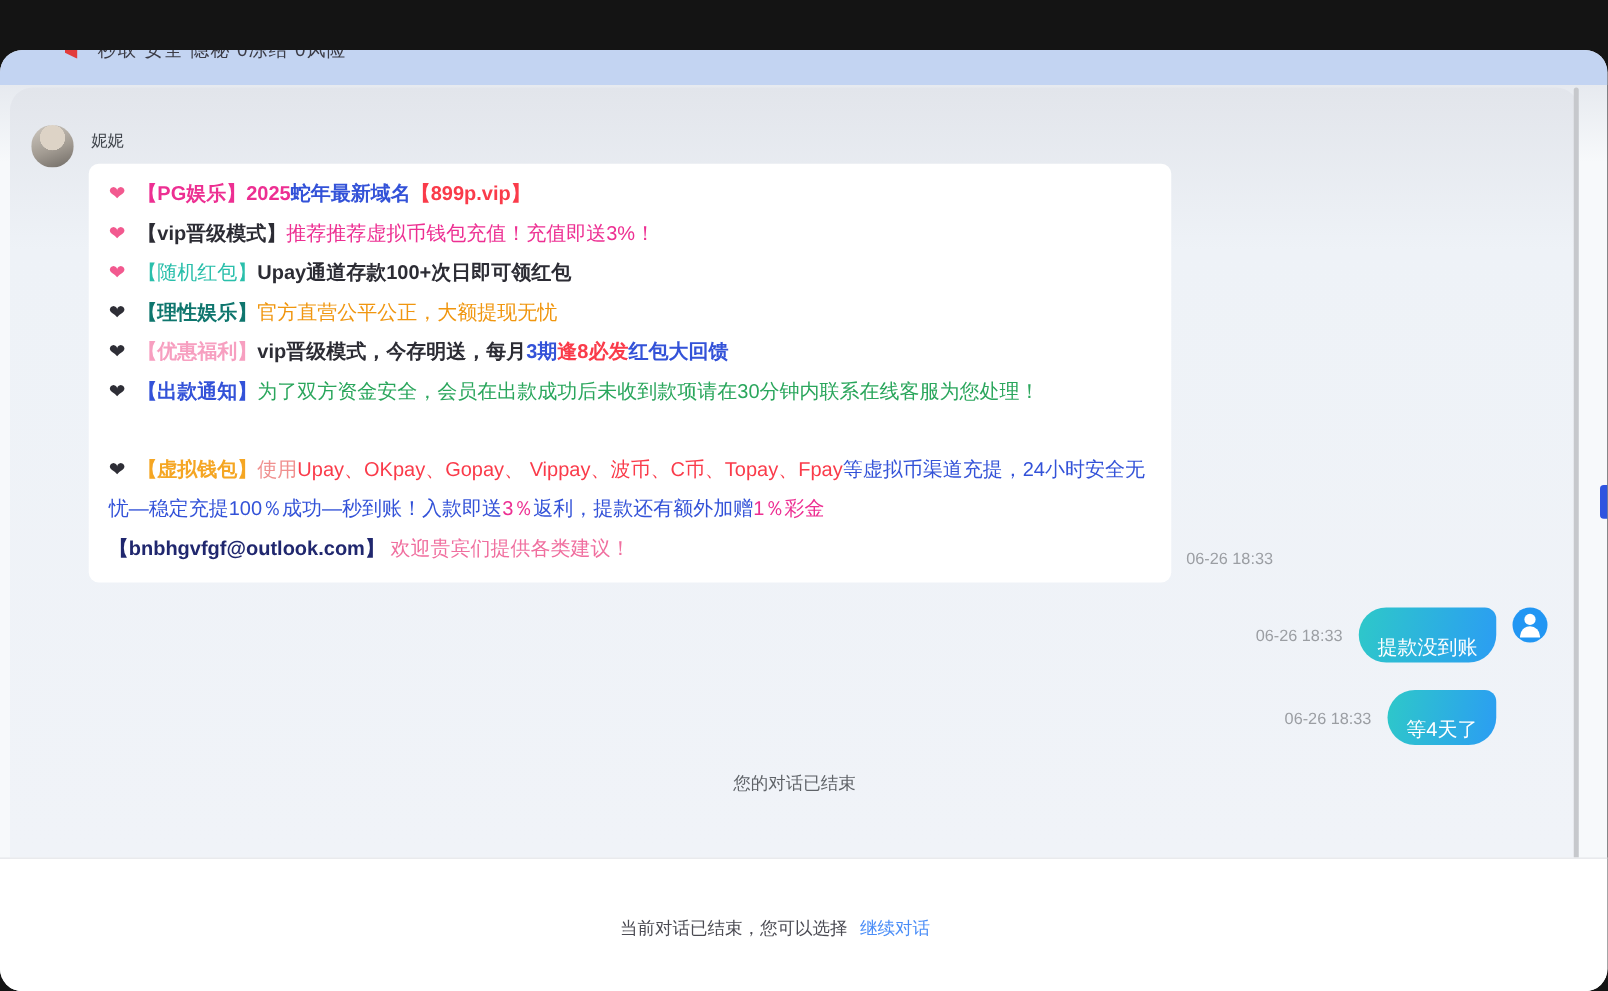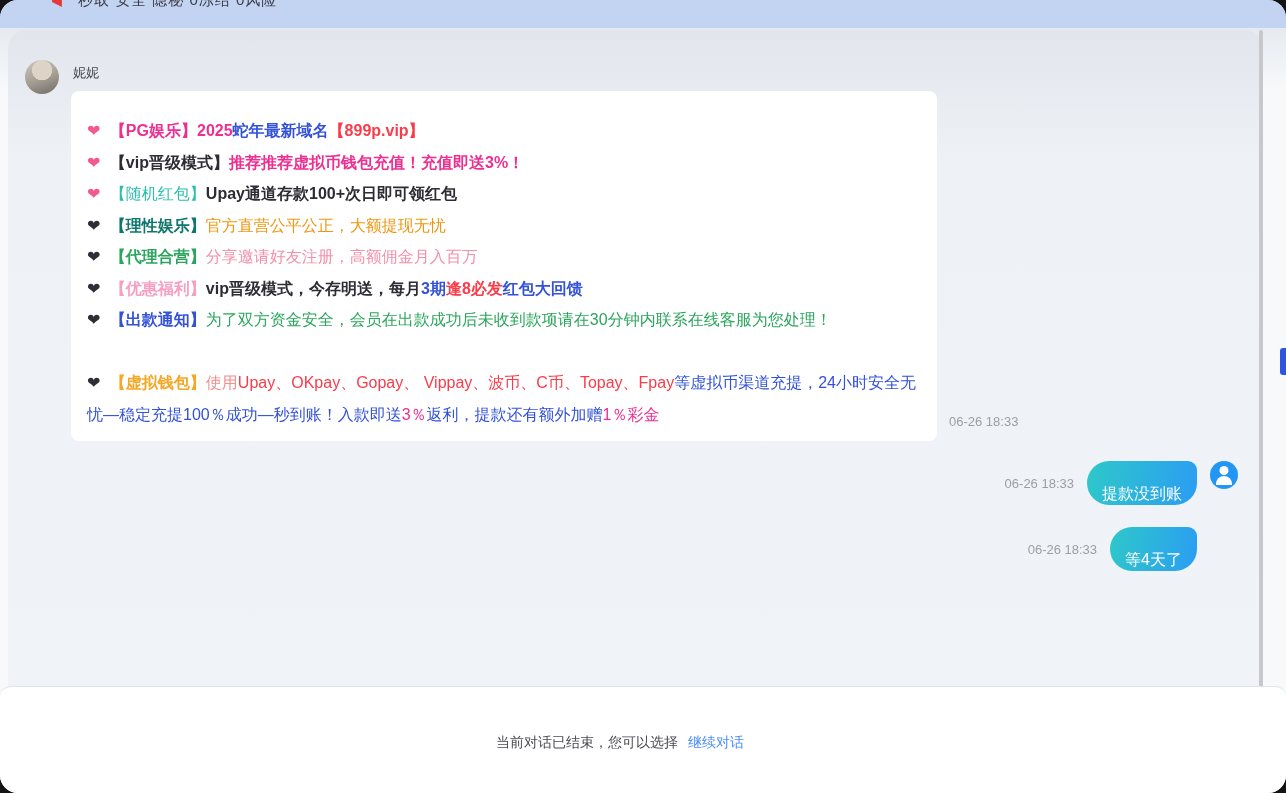--- a/index.html
+++ b/index.html
@@ -1,18 +1,18 @@
 <!DOCTYPE html>
 <html><head>
 <meta charset="utf-8">
 <style>
   * { margin:0; padding:0; box-sizing:border-box; }
   html,body { width:1286px; height:793px; background:#141414; font-family:"Liberation Sans","DejaVu Sans",sans-serif; }
   .window { position:absolute; inset:0; border-radius:18px; overflow:hidden;
-            background:linear-gradient(#dfe3ea, #f7f9fb 90px); }
+            background:linear-gradient(#dfe3ea, #f7f9fb 90px);margin-top:40px; }
 
   
   .topbar { position:absolute; left:0; top:0; right:0; height:28px; background:#c3d4f2; overflow:hidden; }
   .topbar-inner { position:absolute; left:52px; top:-9px; display:flex; align-items:center; gap:8px; }
   .megaphone { width:18px; height:16px; background:#e23b3b; clip-path:polygon(0 40%,55% 10%,55% 90%,0 60%);
                position:relative; flex:0 0 auto; }
   .megaphone::after { content:""; position:absolute; left:56%; top:28%; width:6px; height:7px;
                       border:2px solid #e23b3b; border-left:none; border-radius:0 8px 8px 0; }
   .topbar-text { font-size:15px; color:#3c3c46; white-space:nowrap; letter-spacing:1px; }
 
@@ -26,21 +26,21 @@
                  background:#2f54e0; border-radius:3px 0 0 3px; }
 
   
   .agent-msg { display:flex; gap:12px; padding:28px 0 0 17px; }
   .agent-avatar { width:34px; height:34px; border-radius:50%; flex:0 0 auto; margin-top:2px;
         background:
           radial-gradient(circle at 50% 30%, #ddd3c6 0 34%, rgba(0,0,0,0) 35%),
           linear-gradient(160deg,#cfc9c1 0%, #a39c93 55%, #6f6a64 100%); }
   .agent-col { position:relative; }
   .agent-name { font-size:13px; color:#41464d; margin:6px 0 9px 2px; }
-  .broadcast-card { width:866px; background:#ffffff; border-radius:8px; padding:24px 16px 11px; }
+  .broadcast-card { width:866px; background:#ffffff; border-radius:8px; padding:9px 16px 11px; }
   .bline { font-size:16px; line-height:31.5px; color:#2c2c34; word-break:break-all; }
   .bline.blank { height:31.5px; }
   .bline .heart { margin-right:5px; }
   .agent-time { position:absolute; left:878px; bottom:12px; font-size:13px; color:#9b9ea3; white-space:nowrap; }
 
   
   .user-rows { padding:20px 25px 0 0; }
   .urow { display:flex; justify-content:flex-end; align-items:flex-start; gap:13px; margin-bottom:22px; }
   .urow .time { font-size:13px; color:#9b9ea3; align-self:center; white-space:nowrap; }
   .bubble { height:44px; line-height:44px; padding:11px 15px; font-size:16px; color:#ffffff;
@@ -50,21 +50,21 @@
   .uavatar::before { content:""; position:absolute; left:50%; top:5px; width:9px; height:9px;
                      transform:translateX(-50%); border-radius:50%; background:#ffffff; }
   .uavatar::after { content:""; position:absolute; left:50%; bottom:4px; width:16px; height:9px;
                     transform:translateX(-50%); border-radius:8px 8px 0 0; background:#ffffff; }
   .uavatar.hidden { visibility:hidden; }
 
   .end-notice { text-align:center; font-size:14px; color:#5f6368; margin-top:12px; }
 
   
   .footer { position:absolute; left:0; right:0; bottom:0; height:107px; background:#ffffff;
-            border-top:1px solid #e2e4e8;border-radius:11px; }
+            border-top:1px solid #e2e4e8; }
   .footer-inner { position:absolute; left:0; right:46px; top:47px; text-align:center; font-size:14px; color:#4a4a52; }
   .footer-link { color:#4a8df7; text-decoration:none; margin-left:6px; cursor:pointer; }
 </style>
 </head>
 <body>
 
 <div class="window">
 
   <div class="topbar">
     <div class="topbar-inner">
@@ -74,46 +74,47 @@
   </div>
 
   <div class="chat-panel">
 
     <div class="agent-msg">
       <div class="agent-avatar"></div>
       <div class="agent-col">
         <div class="agent-name">妮妮</div>
         <div class="broadcast-card">
             <div class="bline"><span class="heart" style="color: rgb(242, 89, 143);">❤ </span><span style="color: rgb(237, 47, 146); font-weight: 700;">【PG娱乐】2025</span><span style="color: rgb(51, 82, 216); font-weight: 700;">蛇年最新域名</span><span style="color: rgb(250, 59, 74); font-weight: 700;">【899p.vip】</span></div>
-            <div class="bline"><span class="heart" style="color: rgb(242, 89, 143);">❤ </span><span style="color: rgb(44, 44, 52); font-weight: 700;">【vip晋级模式】</span><span style="color: rgb(237, 47, 146); font-weight: 700;">推荐推荐虚拟币钱包充值！充值即送3%！</span></div>
+            <div class="bline"><span class="heart" style="color: rgb(242, 89, 143);">❤ </span><span style="color: rgb(44, 44, 52); font-weight: 700;">【vip晋级模式】</span><span style="color: rgb(237, 47, 146); font-weight: 400;">推荐推荐虚拟币钱包充值！充值即送3%！</span></div>
             <div class="bline"><span class="heart" style="color: rgb(242, 89, 143);">❤ </span><span style="color: rgb(42, 191, 171); font-weight: 400;">【随机红包】</span><span style="color: rgb(44, 44, 52); font-weight: 700;">Upay通道存款100+次日即可领红包</span></div>
             <div class="bline"><span class="heart" style="color: rgb(46, 46, 54);">❤ </span><span style="color: #0f766e; font-weight: 700;">【理性娱乐】</span><span style="color: rgb(240, 150, 15);">官方直营公平公正，大额提现无忧</span></div>
-            <div class="bline"><span class="heart" style="color: rgb(46, 46, 54);">❤ </span><span style="color: rgb(42, 166, 92); font-weight: 700;">【代理合营】</span><span style="color: rgb(244, 144, 171);">分享邀请好友注册，高额佣金月入百万</span></div>
             <div class="bline"><span class="heart" style="color: rgb(46, 46, 54);">❤ </span><span style="color: rgb(247, 159, 192); font-weight: 700;">【优惠福利】</span><span style="color: rgb(44, 44, 52); font-weight: 700;">vip晋级模式，今存明送，每月</span><span style="color: rgb(51, 82, 216); font-weight: 700;">3期</span><span style="color: rgb(250, 59, 74); font-weight: 700;">逢8必发</span><span style="color: rgb(51, 82, 216); font-weight: 700;">红包大回馈</span></div>
             <div class="bline"><span class="heart" style="color: rgb(46, 46, 54);">❤ </span><span style="color: rgb(51, 82, 216); font-weight: 700;">【出款通知】</span><span style="color: rgb(42, 166, 92);">为了双方资金安全，会员在出款成功后未收到款项请在30分钟内联系在线客服为您处理！</span></div>
             <div class="bline blank"></div>
             <div class="bline"><span class="heart" style="color: rgb(46, 46, 54);">❤ </span><span style="color: rgb(245, 166, 35); font-weight: 700;">【虚拟钱包】</span><span style="color: rgb(240, 144, 143);">使用</span><span style="color: rgb(250, 59, 74);">Upay、OKpay、Gopay、 Vippay、波币、C币、Topay、Fpay</span><span style="color: rgb(51, 82, 216);">等虚拟币渠道充提，24小时安全无忧—稳定充提100％成功—秒到账！入款即送</span><span style="color: rgb(237, 47, 146);">3％</span><span style="color: rgb(51, 82, 216);">返利，提款还有额外加赠</span><span style="color: rgb(237, 47, 146);">1％彩金</span></div>
+            <div class="bline"><span style="color: rgb(32, 39, 110); font-weight: 700;">【bnbhgvfgf@outlook.com】</span><span style="color: rgb(240, 111, 159);"> 欢迎贵宾们提供各类建议！</span></div>
           </div>
         <div class="agent-time">06-26 18:33</div>
       </div>
     </div>
 
     <div class="user-rows">
         <div class="urow">
           <span class="time">06-26 18:33</span>
           <div class="bubble">提款没到账</div>
           <div class="uavatar"></div>
         </div>
         <div class="urow">
           <span class="time">06-26 18:33</span>
           <div class="bubble">等4天了</div>
           <div class="uavatar hidden"></div>
         </div>
       </div>
 
+    <div class="end-notice">您的对话已结束</div>
   </div>
 
   <div class="scrollbar"></div>
   <div class="side-widget"></div>
 
   <div class="footer">
     <div class="footer-inner">
       <span>当前对话已结束，您可以选择</span>
       <a class="footer-link">继续对话</a>
     </div>

